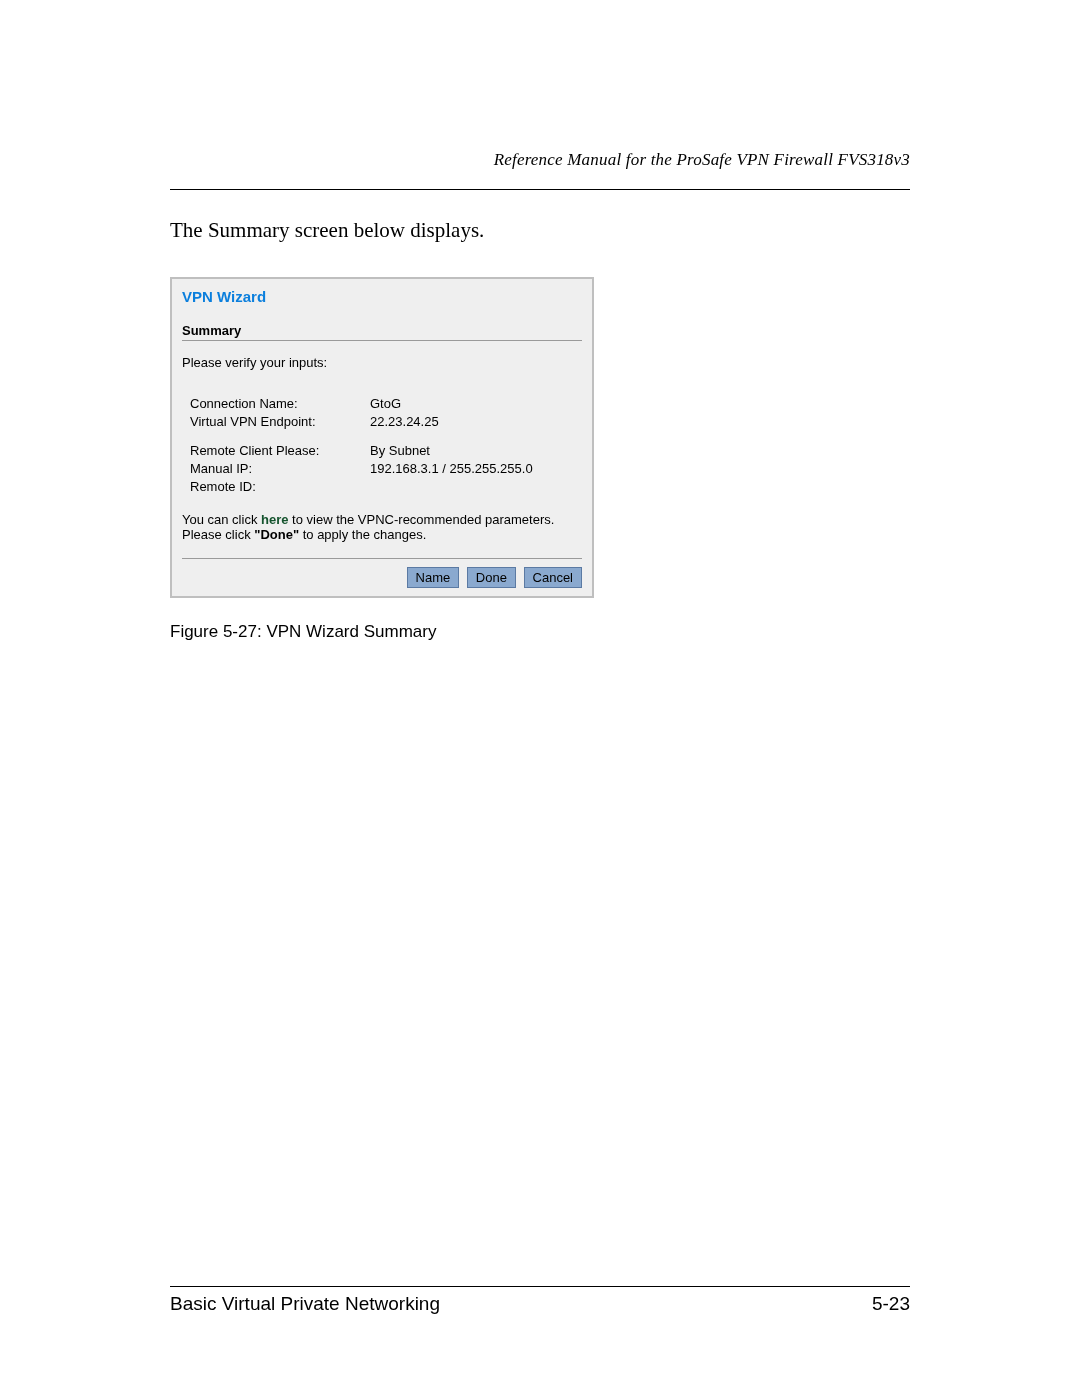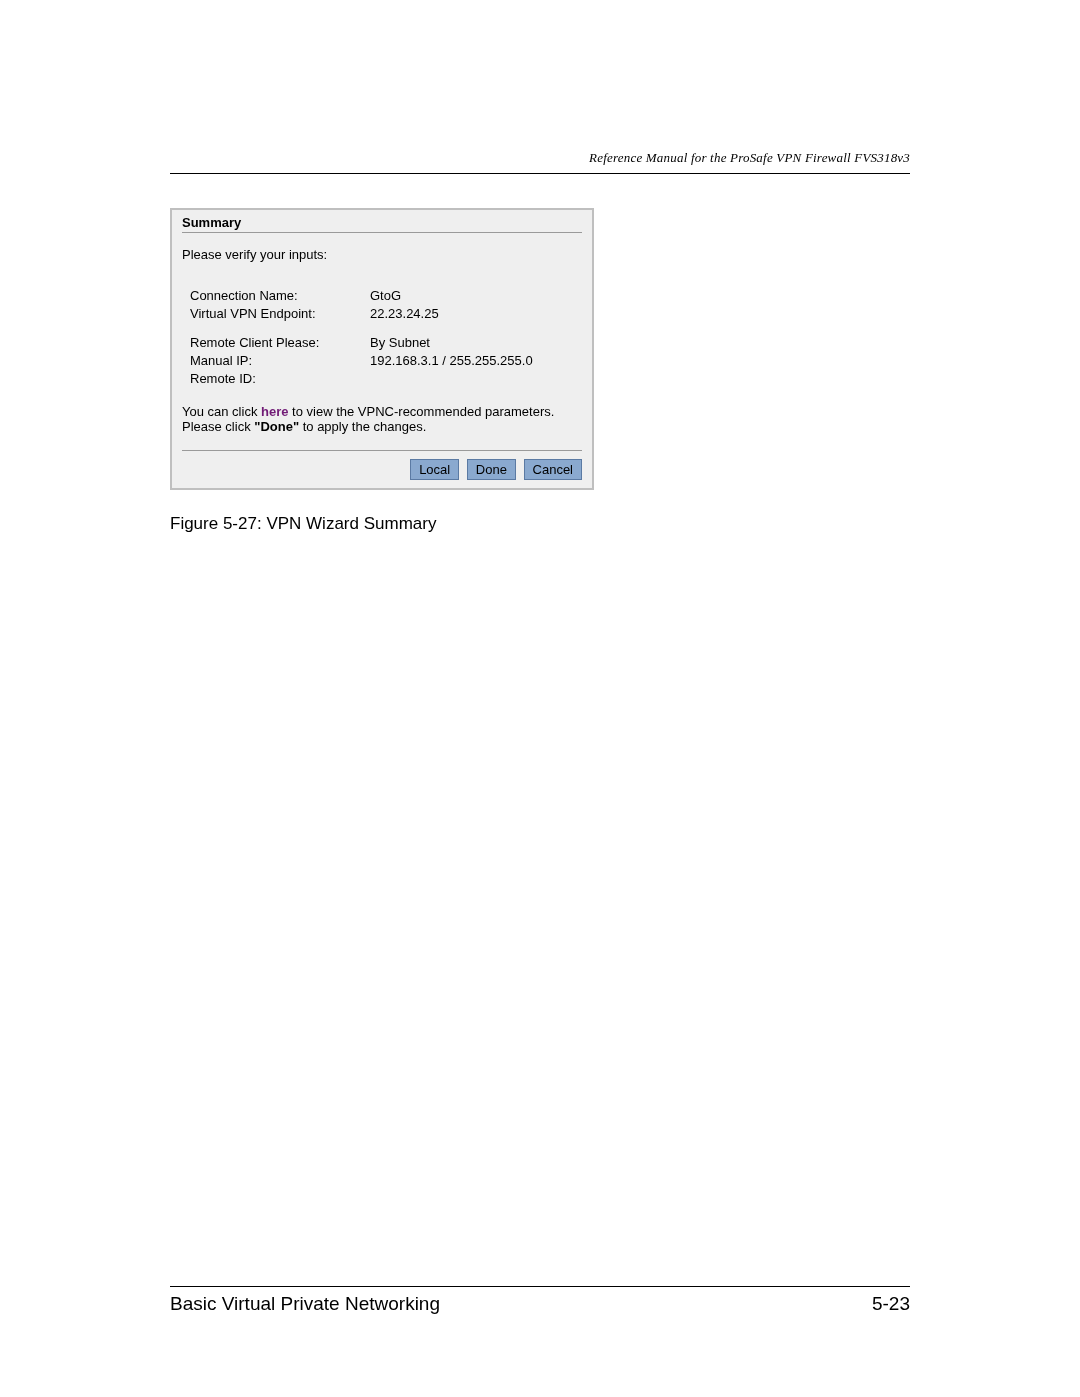--- a/index.html
+++ b/index.html
@@ -11,25 +11,25 @@
   }
   .page {
     position: relative;
     width: 1080px;
     height: 1397px;
     box-sizing: border-box;
     padding: 150px 170px 90px 170px; 
   }
   .header {
     border-bottom: 1px solid #000;
-    padding-bottom: 7px;
+    padding-bottom: 19px;
     text-align: right;
     font-style: italic;
     font-family: "Times New Roman", serif;
-    font-size: 13px;
+    font-size: 17px;
     letter-spacing: .2px;
   }
   .intro {
     margin-top: 28px;
     font-size: 21px;
     font-family: "Times New Roman", serif;
   }
   .shot {
     margin-top: 34px;
     width: 424px;
@@ -70,21 +70,21 @@
   .shot .kv-key {
     width: 180px;
   }
   .shot .kv-val {
     flex: 1;
   }
   .shot .footnote {
     margin-top: 18px;
   }
   .shot .footnote .link {
-    color: #701a75;
+    color: #14532d;
     font-weight: bold;
   }
   .shot .footnote .bold {
     font-weight: bold;
   }
   .shot .hr2 {
     border-top: 1px solid #9a9a9a;
     margin: 16px 0 8px 0;
   }
   .shot .btnbar {
@@ -132,22 +132,24 @@
 </style>
 </head>
 <body>
 
 <div class="page">
 
   <div class="header">
     <span>Reference Manual for the ProSafe VPN Firewall FVS318v3</span>
   </div>
 
+  <div class="intro">The Summary screen below displays.</div>
 
   <div class="shot">
+    <div class="wiz-title">VPN Wizard</div>
 
     <div class="section-label">Summary</div>
     <div class="hr"></div>
 
     <div class="prompt">Please verify your inputs:</div>
 
     <div class="kv-block">
       <div class="kv-row">
         <div class="kv-key">Connection Name:</div>
         <div class="kv-val">GtoG</div>
@@ -179,21 +181,21 @@
         <span>You can click </span><span class="link">here</span><span> to view the VPNC-recommended parameters.</span>
       </div>
       <div>
         <span>Please click </span><span class="bold">"Done"</span><span> to apply the changes.</span>
       </div>
     </div>
 
     <div class="hr2"></div>
 
     <div class="btnbar">
-      <span class="btn">Local</span>
+      <span class="btn">Name</span>
       <span class="btn">Done</span>
       <span class="btn">Cancel</span>
     </div>
   </div>
 
   <div class="caption">Figure 5-27:  VPN Wizard Summary</div>
 
   <div class="footer">
     <div class="footer-line"></div>
     <div class="footer-row">

